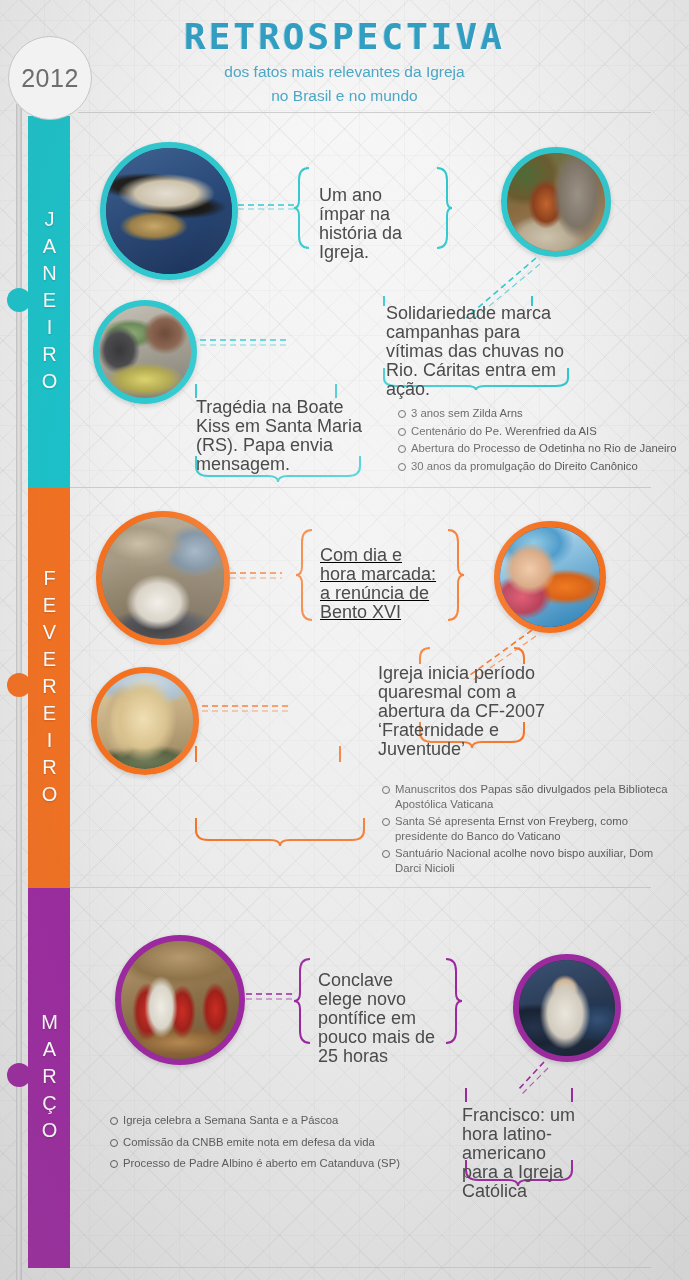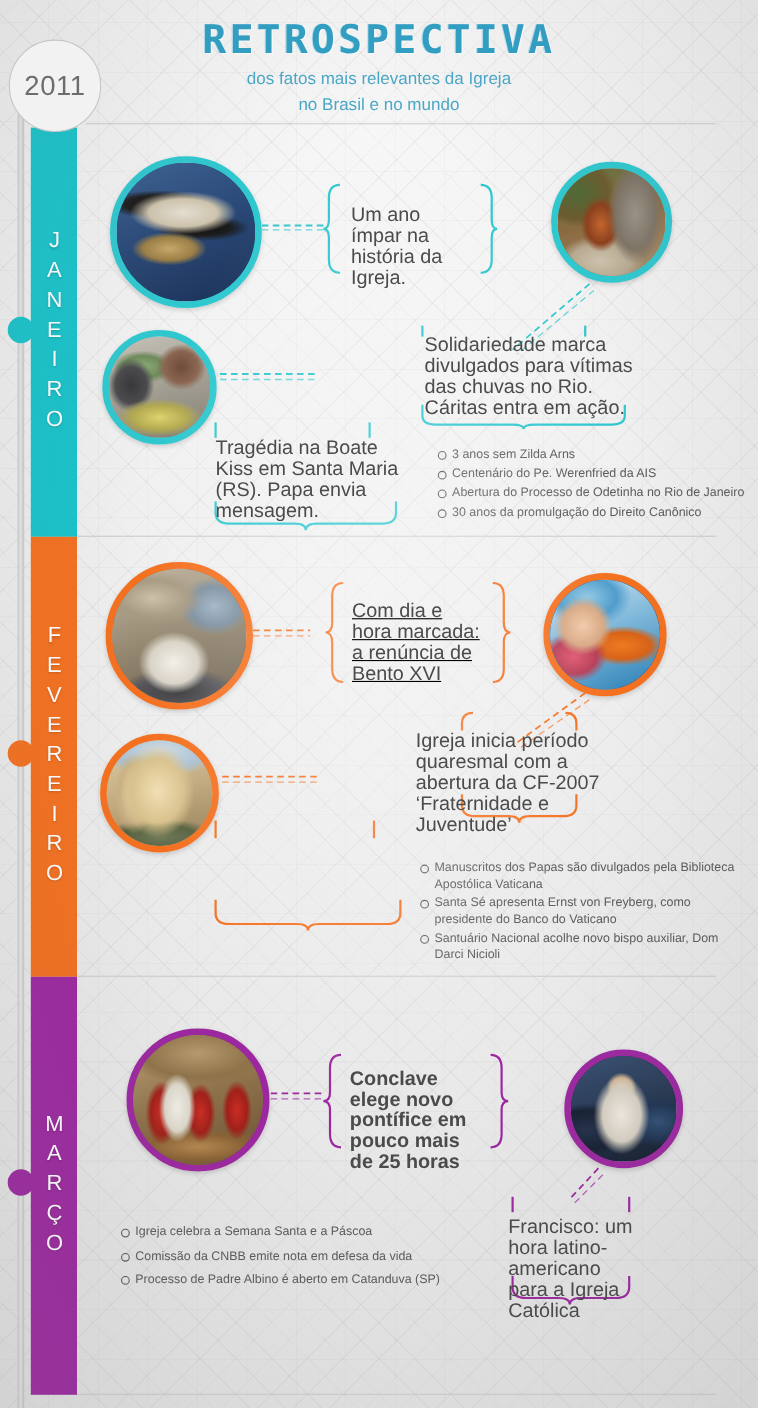--- a/index.html
+++ b/index.html
@@ -132,21 +132,21 @@
 
   <div class="header">
     <div class="title-wrap">
       <div class="main-title">RETROSPECTIVA</div>
       <div class="subtitle">dos fatos mais relevantes da Igreja</div>
       <div class="subtitle">no Brasil e no mundo</div>
     </div>
     <div class="header-rule"></div>
   </div>
 
-  <div class="year-badge">2011</div>
+  <div class="year-badge">2012</div>
 
   <div class="spine"></div>
   <div class="spine-dot" style="top:288px;background:#18c3cb;"></div>
   <div class="spine-dot" style="top:673px;background:#f4701f;"></div>
   <div class="spine-dot" style="top:1063px;background:#9c27a0;"></div>
 
   <div class="month" style="top:116px;height:372px;">
     <div class="month-bar" style="background:#18c3cb;">
       <span class="month-label">JANEIRO</span>
     </div>
@@ -188,21 +188,21 @@
       <line x1="76" y1="2" x2="6" y2="62" stroke="#2fc8cf" stroke-width="1.6" stroke-dasharray="6 4"></line>
       <line x1="80" y1="8" x2="10" y2="66" stroke="#2fc8cf" stroke-width="1.2" stroke-dasharray="6 4" opacity=".7"></line>
     </svg>
 
     <div class="brace-box" style="left:372px;top:178px;width:216px;height:96px;">
       <svg viewBox="0 0 216 96" preserveAspectRatio="none">
         <path d="M12 2 L12 12" stroke="#2fc8cf" stroke-width="2" fill="none"></path>
         <path d="M160 2 L160 12" stroke="#2fc8cf" stroke-width="2" fill="none"></path>
         <path d="M12 74 L12 84 Q12 92 24 92 L94 92 Q104 92 104 96 Q104 92 114 92 L184 92 Q196 92 196 84 L196 74" fill="none" stroke="#2fc8cf" stroke-width="2"></path>
       </svg>
-      <div class="txt" style="padding:10px 12px 0 14px;">Solidariedade marca divulgados para vítimas das chuvas no Rio. Cáritas entra em ação.</div>
+      <div class="txt" style="padding:10px 12px 0 14px;">Solidariedade marca campanhas para vítimas das chuvas no Rio. Cáritas entra em ação.</div>
     </div>
 
     <div class="circle" style="left:93px;top:184px;width:104px;height:104px;border:6px solid #2fc8cf;
                 background:linear-gradient(150deg,#b9b6ab,#8e8a7f);">
       <div class="inner" style="background:
              radial-gradient(ellipse 50% 22% at 50% 80%, #dcd36f 0%, #b2a84f 55%, rgba(178,168,79,0) 85%),
              radial-gradient(ellipse 26% 30% at 22% 48%, #37373a 0%, #4b4b4e 60%, rgba(75,75,78,0) 88%),
              radial-gradient(ellipse 28% 26% at 72% 30%, #6d4a3a 0%, #8a6550 60%, rgba(138,101,80,0) 88%),
              radial-gradient(ellipse 34% 18% at 34% 30%, #8fae79 0%, #6d8a5a 60%, rgba(109,138,90,0) 90%),
              linear-gradient(160deg,#c9c5ba 0%, #a39f93 50%, #7d796e 100%);"></div>
@@ -336,21 +336,21 @@
     <svg class="connector" style="left:246px;top:100px;width:52px;height:18px;">
       <line x1="0" y1="6" x2="48" y2="6" stroke="#9c27a0" stroke-width="1.6" stroke-dasharray="6 4"></line>
       <line x1="0" y1="11" x2="48" y2="11" stroke="#9c27a0" stroke-width="1.2" stroke-dasharray="6 4" opacity=".7"></line>
     </svg>
 
     <div class="brace-box" style="left:292px;top:67px;width:172px;height:92px;">
       <svg viewBox="0 0 172 92" preserveAspectRatio="none">
         <path d="M18 4 Q8 4 8 16 L8 38 Q8 46 2 46 Q8 46 8 54 L8 76 Q8 88 18 88" fill="none" stroke="#9c27a0" stroke-width="2"></path>
         <path d="M154 4 Q164 4 164 16 L164 38 Q164 46 170 46 Q164 46 164 54 L164 76 Q164 88 154 88" fill="none" stroke="#9c27a0" stroke-width="2"></path>
       </svg>
-      <div class="txt" style="padding-top:16px;font-weight:bold;">Conclave elege novo pontífice em pouco mais de 25 horas</div>
+      <div class="txt" style="padding-top:16px;">Conclave elege novo pontífice em pouco mais de 25 horas</div>
     </div>
 
     <div class="circle" style="left:513px;top:66px;width:108px;height:108px;border:6px solid #9c27a0;
                 background:linear-gradient(150deg,#2b3d55,#16202f);">
       <div class="inner" style="background:
              radial-gradient(ellipse 30% 42% at 48% 56%, #f1ece1 0%, #d6d0c3 60%, rgba(214,208,195,0) 88%),
              radial-gradient(ellipse 16% 16% at 48% 30%, #e9cdae 0%, #cdae8c 60%, rgba(205,174,140,0) 90%),
              radial-gradient(ellipse 40% 26% at 82% 62%, #2f4e75 0%, #1d3352 60%, rgba(29,51,82,0) 92%),
              radial-gradient(ellipse 46% 26% at 16% 70%, #22304a 0%, #151f31 70%, rgba(21,31,49,0) 95%),
              linear-gradient(160deg,#3a5275 0%, #22334d 55%, #101927 100%);"></div>

